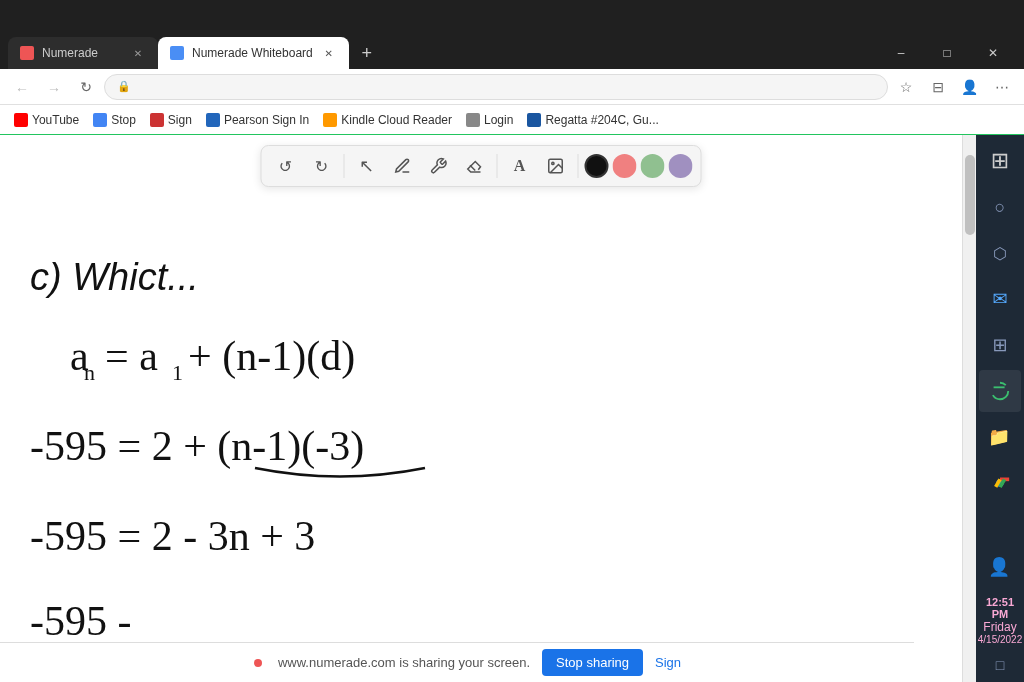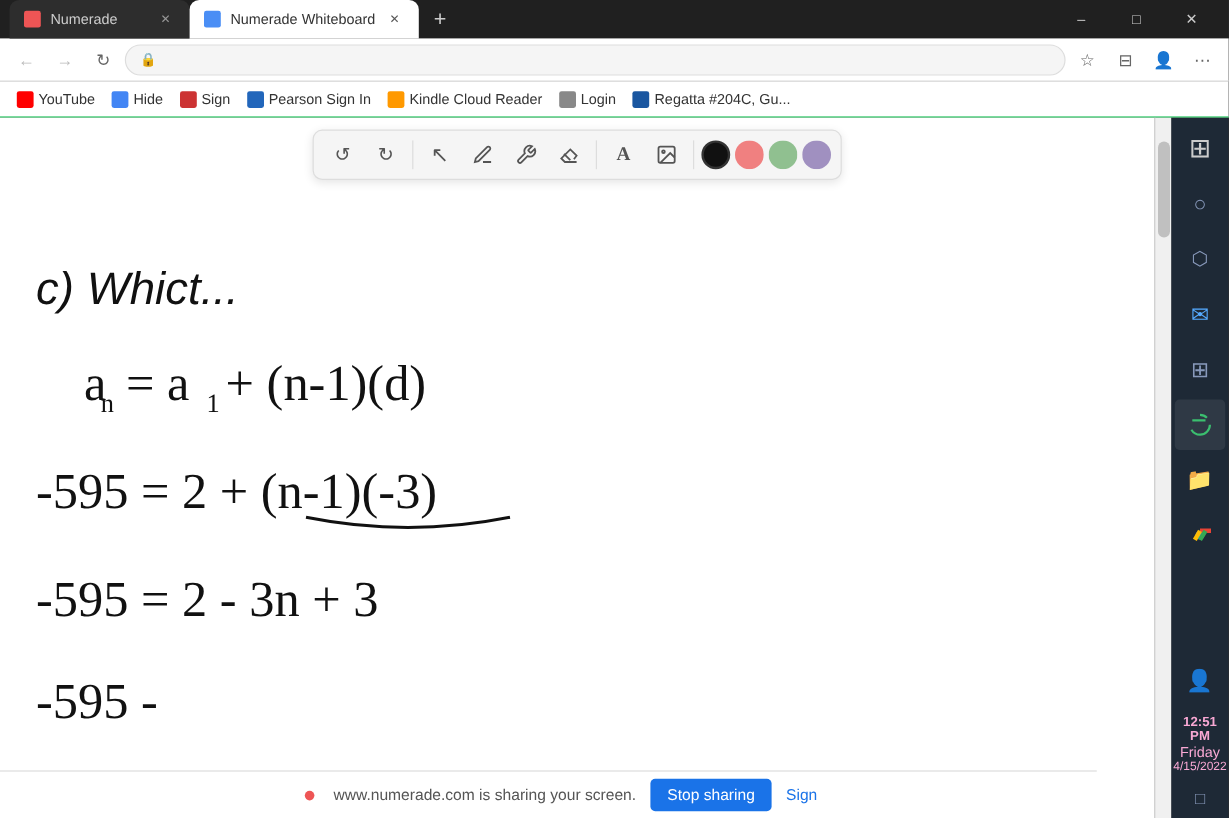--- a/index.html
+++ b/index.html
@@ -306,21 +306,21 @@
       height: 8px;
       background: #e55;
       border-radius: 50%;
       display: inline-block;
       margin-right: 4px;
     }
   </style>
 </head>
 <body>
 
-<div style="display:flex; flex-direction:column; width:1024px; height:682px; background:#202020;">
+<div style="display:flex; flex-direction:column; width:1024px; height:682px; background:#202020;margin-top:37px;">
 
   <div class="title-bar">
     <div style="display:flex; align-items:center; gap:0; flex:1;">
 
       <div class="tab" style="background:#2d2d2d; min-width:150px;">
         <div class="tab-favicon" style="background:#e55; border-radius:2px;"></div>
         <span class="tab-label">Numerade</span>
         <div class="tab-close" style="color:#999;">✕</div>
       </div>
       <div class="tab active" style="min-width:180px;">
@@ -351,21 +351,21 @@
     <div class="nav-btn">⋯</div>
   </div>
 
   <div class="bookmarks-bar">
     <div class="bookmark-item">
       <div class="bookmark-favicon" style="background:#f00; border-radius:2px;"></div>
       <span>YouTube</span>
     </div>
     <div class="bookmark-item">
       <div class="bookmark-favicon" style="background:#4285f4; border-radius:2px;"></div>
-      <span>Hide</span>
+      <span>Stop</span>
     </div>
     <div class="bookmark-item">
       <div class="bookmark-favicon" style="background:#c33; border-radius:2px;"></div>
       <span>Sign</span>
     </div>
     <div class="bookmark-item">
       <div class="bookmark-favicon" style="background:#2266bb; border-radius:2px;"></div>
       <span>Pearson Sign In</span>
     </div>
     <div class="bookmark-item">

